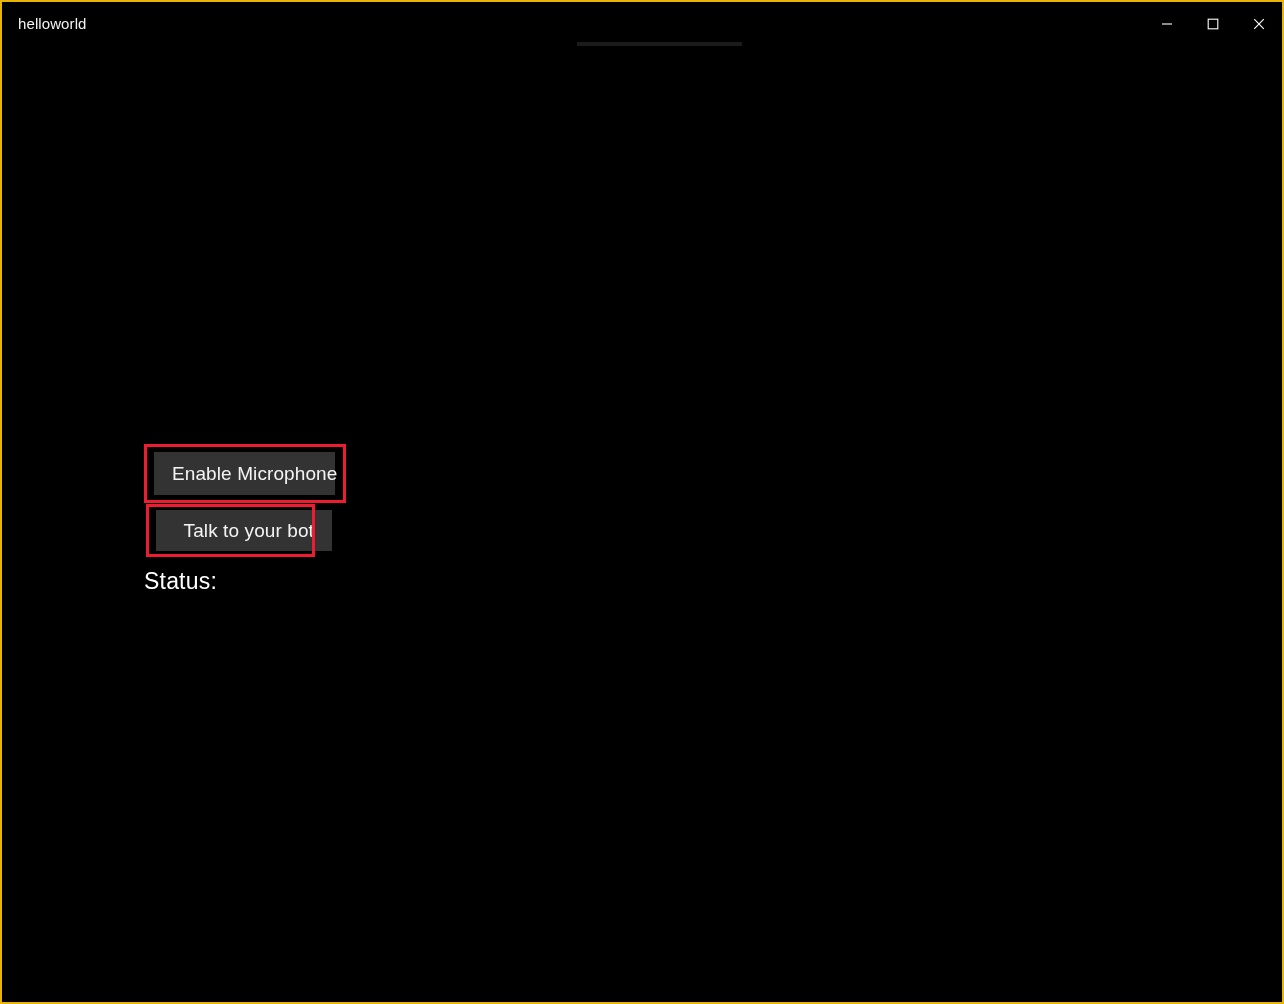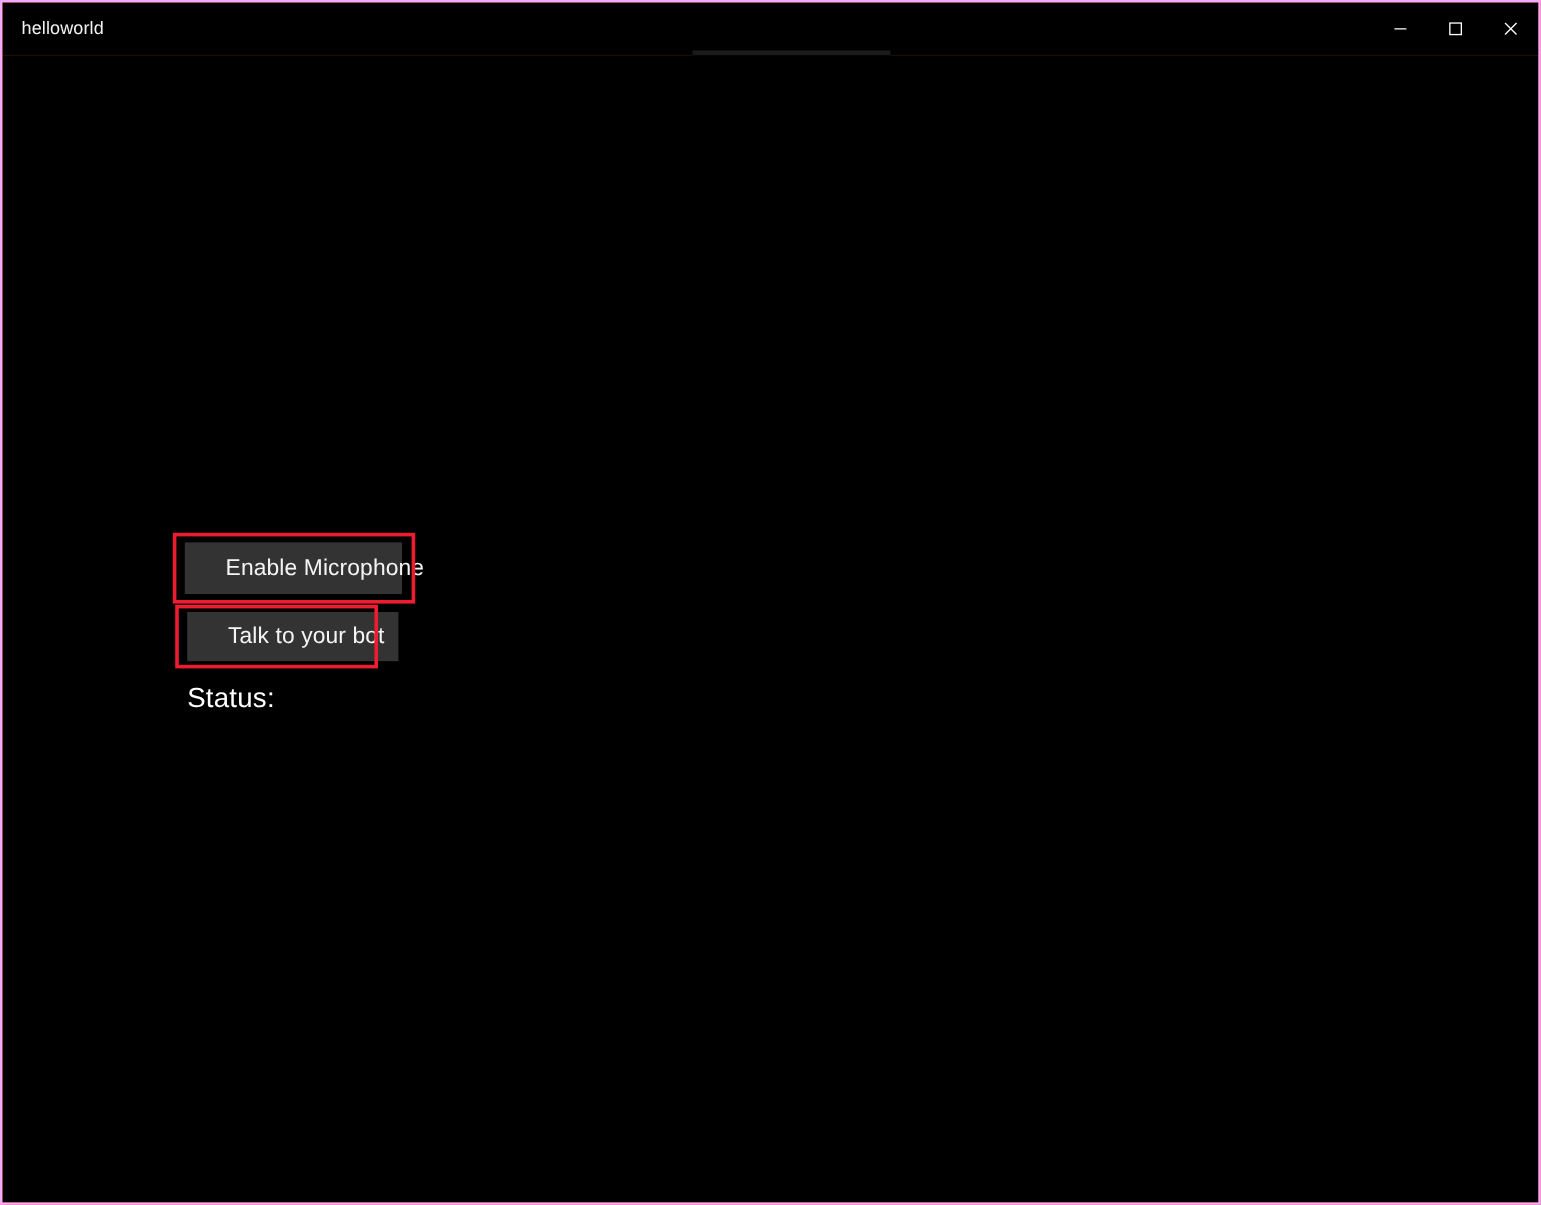--- a/index.html
+++ b/index.html
@@ -11,22 +11,22 @@
     overflow: hidden;
     font-family: "Liberation Sans", sans-serif;
   }
 
   
   #app-window {
     position: absolute;
     left: 0; top: 0;
     width: 1284px;
     height: 1004px;
-    background: #ef4444;
-    border: 2px solid #f0abfc;
+    background: #e5e5e5;
+    border: 2px solid #eab308;
     box-sizing: border-box;
     overflow: hidden;
   }
 
   
   #title-bar {
     position: absolute;
     left: 0; top: 0;
     width: 100%;
     height: 44px;
@@ -133,21 +133,21 @@
     width: 169px;
     height: 53px;
   }
 
   
   .app-button {
     position: absolute;
     background: #333333;
     color: #f4f4f4;
     border: none;
-    padding: 0 34px;
+    padding: 0 18px;
     font-family: "Liberation Sans", sans-serif;
     font-size: 19px;
     letter-spacing: 0.1px;
     text-align: right;
     cursor: default;
     box-sizing: border-box;
     white-space: nowrap;
   }
 
   #btn-enable-microphone {
@@ -159,21 +159,21 @@
   #btn-talk-to-your-bot {
     left: 154px;
     top: 464px;
     width: 176px;
     height: 41px;
   }
 
   
   #status-label {
     position: absolute;
-    left: 154px;
+    left: 142px;
     top: 522px;
     color: #ffffff;
     font-family: "Liberation Sans", sans-serif;
     font-size: 23px;
     letter-spacing: 0.2px;
     white-space: nowrap;
     user-select: none;
   }
 </style>
 </head>

